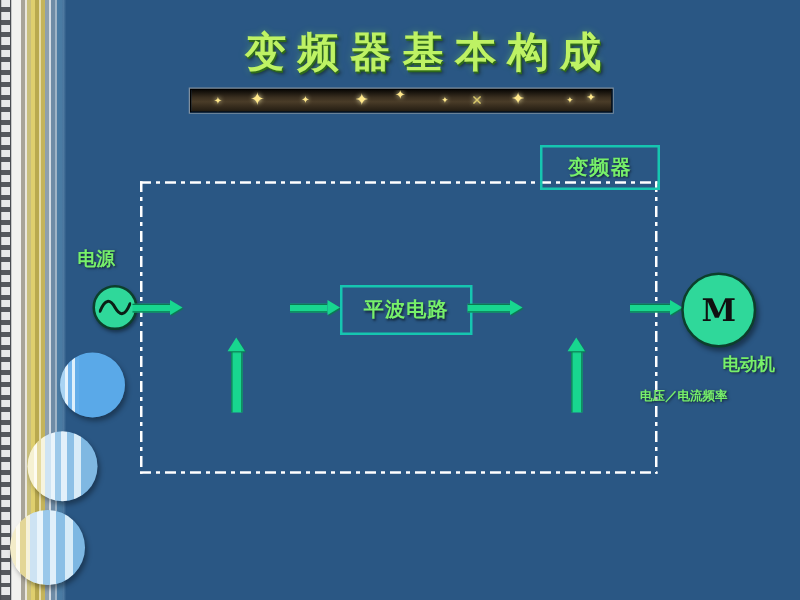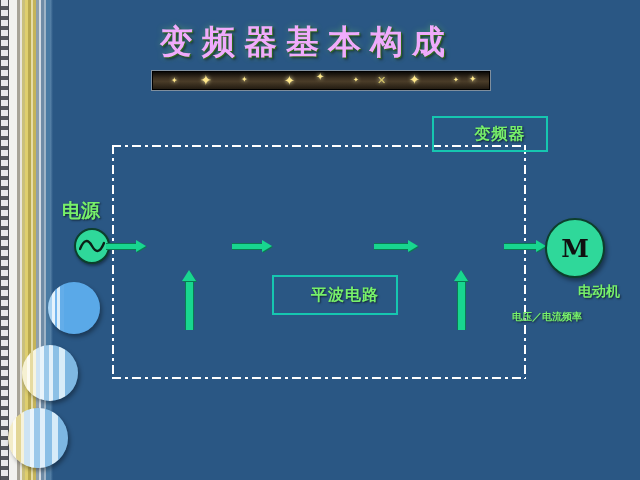--- a/index.html
+++ b/index.html
@@ -92,25 +92,25 @@
         #9ac8ea 44%, #9ac8ea 53%,
         #e0efFA 53%, #e0efFA 62%,
         #8abfe6 62%, #8abfe6 73%,
         #d6ebf8 73%, #d6ebf8 84%,
         #7db7e2 84%, #7db7e2 100%);
   }
 
   
   .title{
     position:absolute;left:160px;top:20px;width:330px;
-    text-align:left;
+    text-align:right;
     font-family:Liberation Serif, serif;
     font-size:33px;font-weight:bold;
     letter-spacing:9px;
-    color:#f0abfc;
+    color:#bef264;
     text-shadow:
       1px 1px 0 #2f6b1a,
       2px 2px 3px rgba(0,0,0,0.55),
       0 0 6px rgba(140,255,80,0.35);
     white-space:nowrap;
   }
   .title-bar{
     position:absolute;left:152px;top:71px;width:336px;height:17px;
     background:linear-gradient(to bottom,#0b0906 0%,#3a2f20 35%,#4a3c28 55%,#231c12 100%);
     border:1px solid #000;
@@ -146,24 +146,23 @@
     position:absolute;
     border:2px solid #16c6b0;
     color:#77f06a;
     font-size:16px;
     font-weight:bold;
     display:flex;align-items:center;justify-content:center;
     letter-spacing:1px;
     text-shadow:1px 1px 2px rgba(0,0,0,0.6);
     background:transparent;
     white-space:nowrap;
-    padding-left:20px;
   }
   .blk-converter{left:146px;top:228px;width:86px;height:36px;}
-  .blk-smooth  {left:272px;top:228px;width:102px;height:36px;margin-top:47px;}
+  .blk-smooth  {left:272px;top:228px;width:102px;height:36px;}
   .blk-inverter{left:418px;top:228px;width:86px;height:36px;}
   .blk-control {left:155px;top:330px;width:350px;height:36px;letter-spacing:10px;padding-left:10px;box-sizing:border-box;}
   .blk-vfd     {left:432px;top:116px;width:92px;height:32px;}
 
   
   .arrow-r{position:absolute;height:11px;}
   .arrow-r .shaft{
     position:absolute;left:0;top:3px;height:5px;
     background:#18d68f;border-top:1px solid #0b7a52;border-bottom:1px solid #0b7a52;
   }
@@ -189,21 +188,21 @@
   .src-circle{
     position:absolute;left:74px;top:228px;width:32px;height:32px;
     border-radius:50%;
     background:#2fd89a;
     border:2px solid #0c3f2c;
     box-shadow:1px 2px 3px rgba(0,0,0,0.4);
   }
   .sine{position:absolute;left:3px;top:8px;}
   .label-src{
     position:absolute;left:62px;top:198px;
-    color:#77f06a;font-size:19px;font-weight:bold;
+    color:#77f06a;font-size:15px;font-weight:bold;
     text-shadow:1px 1px 2px rgba(0,0,0,0.6);
     white-space:nowrap;
   }
   .motor{
     position:absolute;left:545px;top:218px;width:56px;height:56px;
     border-radius:50%;
     background:#2fd89a;
     border:2px solid #0c3f2c;
     display:flex;align-items:center;justify-content:center;
     font-family:"DejaVu Serif","Liberation Serif",serif;

